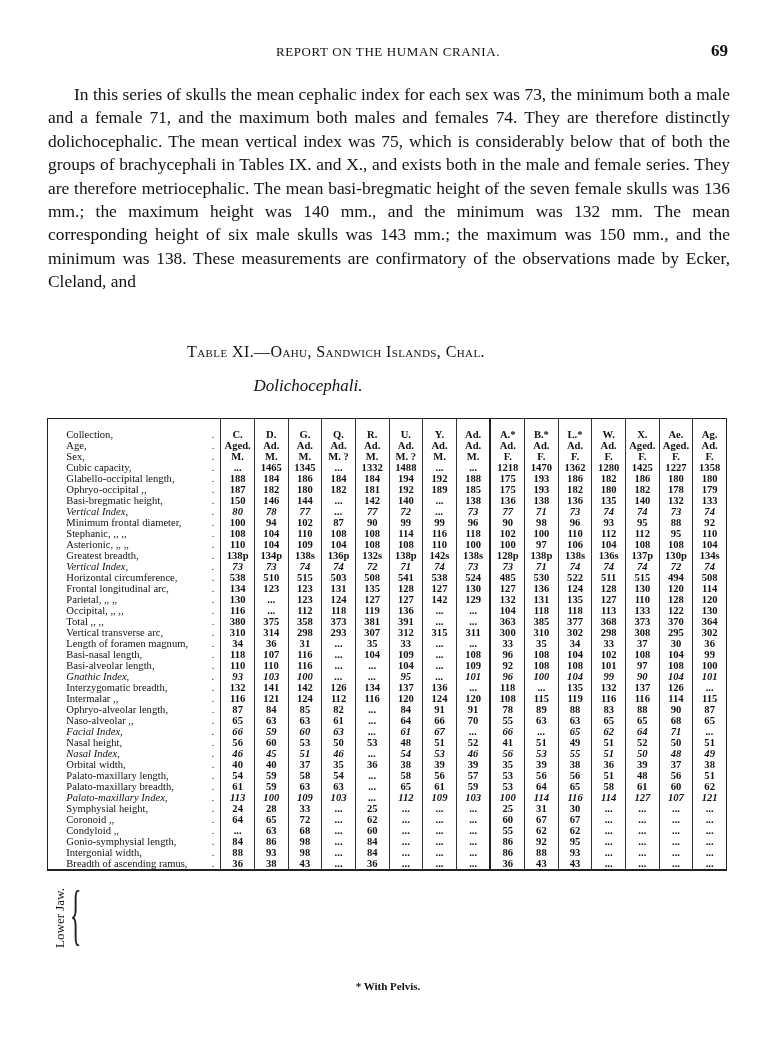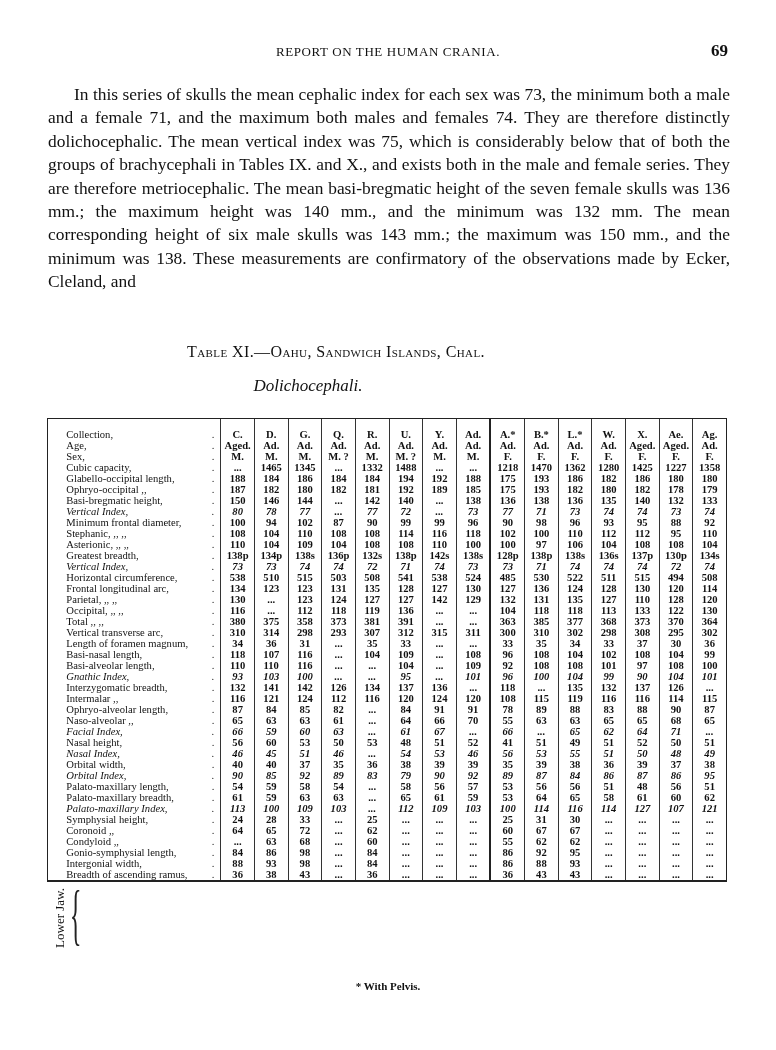--- a/index.html
+++ b/index.html
@@ -627,39 +627,20 @@
           <td class="num">39</td>
           <td class="num">39</td>
           <td class="num sep">35</td>
           <td class="num">39</td>
           <td class="num">38</td>
           <td class="num">36</td>
           <td class="num">39</td>
           <td class="num">37</td>
           <td class="num last">38</td>
         </tr>
-        <tr class="italic">
-          <td class="jaw"></td>
-          <td class="lbl"><span>Orbital Index,</span><span class="dot">.</span></td>
-          <td class="num">90</td>
-          <td class="num">85</td>
-          <td class="num">92</td>
-          <td class="num">89</td>
-          <td class="num">83</td>
-          <td class="num">79</td>
-          <td class="num">90</td>
-          <td class="num">92</td>
-          <td class="num sep">89</td>
-          <td class="num">87</td>
-          <td class="num">84</td>
-          <td class="num">86</td>
-          <td class="num">87</td>
-          <td class="num">86</td>
-          <td class="num last">95</td>
-        </tr>
         <tr>
           <td class="jaw"></td>
           <td class="lbl"><span>Palato-maxillary length,</span><span class="dot">.</span></td>
           <td class="num">54</td>
           <td class="num">59</td>
           <td class="num">58</td>
           <td class="num">54</td>
           <td class="num">...</td>
           <td class="num">58</td>
           <td class="num">56</td>

